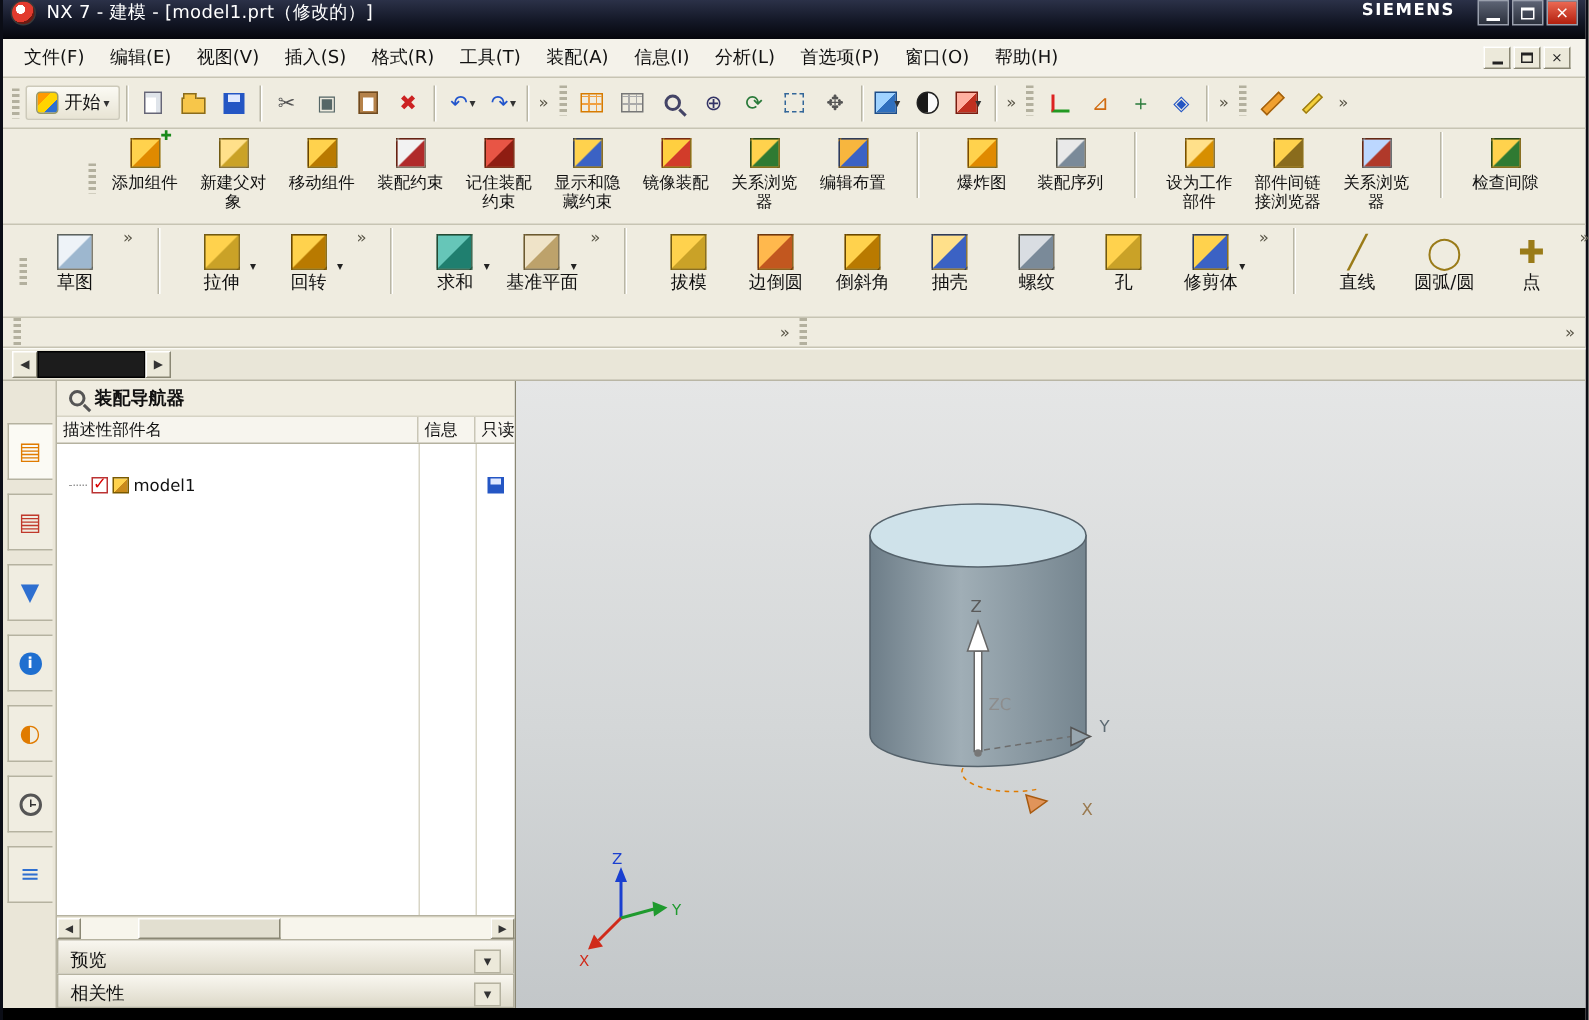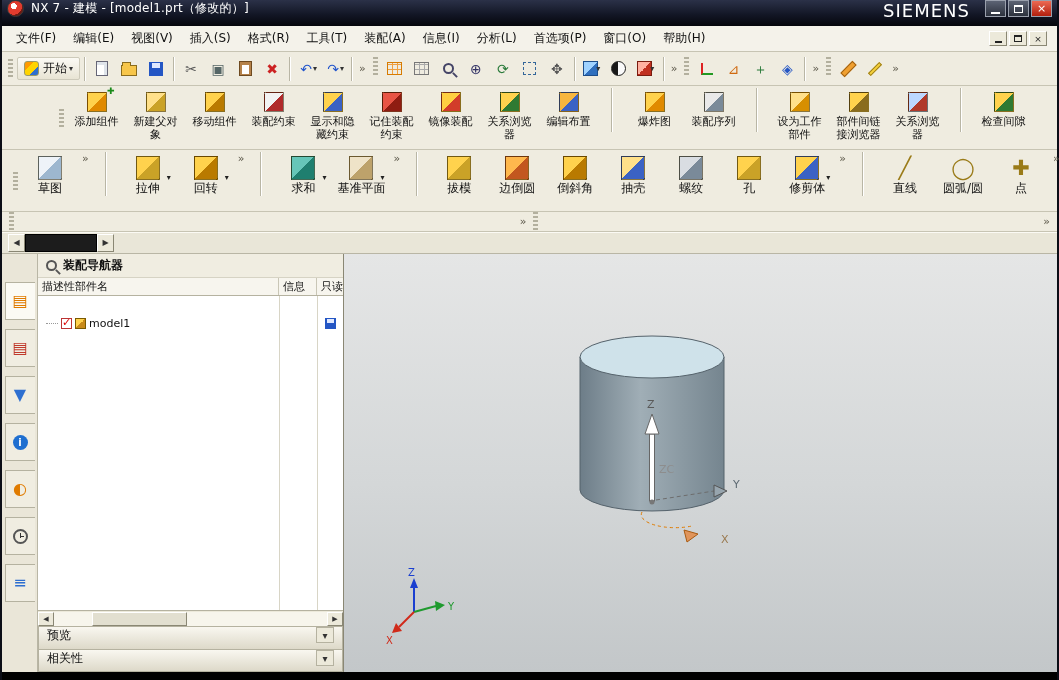--- a/index.html
+++ b/index.html
@@ -4,21 +4,21 @@
 <style>
   *{margin:0;padding:0;box-sizing:border-box}
   html,body{width:1059px;height:680px;overflow:hidden}
   body{font-family:"DejaVu Sans","Liberation Sans",sans-serif;font-size:12px;background:#000;color:#111}
   .window{width:1059px;height:680px;display:flex;flex-direction:column;background:#eeeade;border-left:2px solid #0b0d16;border-right:2px solid #0b0d16}
 
   
   .titlebar{height:26px;flex:0 0 26px;background:linear-gradient(180deg,#2b3148 0%,#131726 55%,#05060c 100%);display:flex;color:#fff;padding:0 5px;gap:7px}
   .nxlogo{width:17px;height:17px;border-radius:50%;background:radial-gradient(circle at 38% 35%,#ffffff 0 22%,#e23b2e 23% 62%,#6e1a12 63% 100%);border:1px solid #3a3a3a;flex:0 0 auto}
   .title-text{font-size:12px;letter-spacing:.2px;white-space:nowrap;overflow:hidden}
-  .brand{margin-left:auto;font-weight:normal;font-size:18px;letter-spacing:1px;margin-right:8px}
+  .brand{margin-left:auto;font-weight:bold;font-size:11px;letter-spacing:1px;margin-right:8px}
   .winbtns{display:flex;gap:2px}
   .wbtn{width:21px;height:17px;background:linear-gradient(#5c6374,#2c313d);border:1px solid #9aa0ad;display:grid;place-items:center;color:#fff;font-size:11px;line-height:1;cursor:default}
   .wbtn.close{background:linear-gradient(#ec6a54,#b21f0e)}
   .glyph-min{width:9px;height:2px;background:#fff;margin-top:8px}
   .glyph-max{width:9px;height:8px;border:1px solid #fff;border-top:2px solid #fff}
 
   
   .menubar{height:26px;flex:0 0 26px;background:#f4f2ea;border-bottom:1px solid #c7c4b3;display:flex;align-items:center;padding:0 6px}
   .menu-item{padding:4px 8px;white-space:nowrap}
   .mdibtns{margin-left:auto;display:flex;gap:2px;padding-right:4px}
@@ -94,21 +94,21 @@
   .ic-folder12::before{content:"";position:absolute;left:0;top:-3px;width:6px;height:2px;background:#f7c64a;border:1px solid #8a6c1d;border-bottom:none}
   .ic-cube12{width:11px;height:11px;background:linear-gradient(135deg,#ffd24d 0 50%,#c98a1a 50% 100%);border:1px solid #7a5a00;flex:0 0 auto}
   .tlb{font-size:11px;white-space:nowrap}
   .ic-floppy{width:11px;height:11px;background:#2456c4;position:relative}
   .ic-floppy::before{content:"";position:absolute;left:2px;top:1px;width:7px;height:4px;background:#dfe8ff}
 
   .hscroll{height:16px;flex:0 0 16px;background:#ece9da;border-top:1px solid #b5b2a0;display:flex;align-items:center}
   .hbtn{width:16px;height:14px;background:#ece9da;border:1px solid;border-color:#fff #8a8774 #8a8774 #fff;display:grid;place-items:center;font-size:7px;color:#333}
   .htrack{flex:1;height:14px;background:#f7f5ec;position:relative}
   .hthumb{position:absolute;left:38px;width:95px;top:0;height:14px;background:#e2dfd0;border:1px solid;border-color:#fff #8a8774 #8a8774 #fff}
-  .secbar{height:23px;flex:0 0 23px;background:linear-gradient(#f9f7f0,#ddd9c9);border:1px solid #b5b2a0;border-bottom:none;display:flex;align-items:flex-start;padding:0 8px;font-size:12px}
+  .secbar{height:23px;flex:0 0 23px;background:linear-gradient(#f9f7f0,#ddd9c9);border:1px solid #b5b2a0;border-bottom:none;display:flex;align-items:flex-end;padding:0 8px;font-size:12px}
   .secbar:last-child{border-bottom:1px solid #b5b2a0}
   .chevbox{margin-left:auto;width:18px;height:16px;display:grid;place-items:center;font-size:10px;color:#333;border:1px solid #b5b2a0;background:#ece9da}
 
   .viewport{flex:1;background:linear-gradient(180deg,#e5e6e6 0%,#d4d7d8 55%,#c3c7c9 100%);position:relative;min-width:0}
   .viewport svg{position:absolute;inset:0}
 
   .bottombar{height:8px;flex:0 0 8px;background:#000}
 
   
   .ic-doc{width:12px;height:15px;background:#fff;border:1px solid #667;box-shadow:inset -3px 3px 0 #dfe4ea}
@@ -308,29 +308,29 @@
           <span class="tlabel">移动组件</span>
         </div>
         <div class="tb2">
           <span class="icwrap">
             <span class="ic-cube" style="background: linear-gradient(135deg, rgb(242, 242, 242) 0px, rgb(242, 242, 242) 50%, rgb(176, 42, 42) 50%, rgb(176, 42, 42) 100%);"></span>
           </span>
           <span class="tlabel">装配约束</span>
         </div>
         <div class="tb2">
           <span class="icwrap">
+            <span class="ic-cube" style="background: linear-gradient(135deg, rgb(232, 85, 69) 0px, rgb(232, 85, 69) 50%, rgb(143, 29, 18) 50%, rgb(143, 29, 18) 100%);"></span>
+          </span>
+          <span class="tlabel">记住装配约束</span>
+        </div>
+        <div class="tb2">
+          <span class="icwrap">
             <span class="ic-cube" style="background: linear-gradient(135deg, rgb(255, 210, 77) 0px, rgb(255, 210, 77) 50%, rgb(59, 98, 196) 50%, rgb(59, 98, 196) 100%);"></span>
           </span>
           <span class="tlabel">显示和隐藏约束</span>
-        </div>
-        <div class="tb2">
-          <span class="icwrap">
-            <span class="ic-cube" style="background: linear-gradient(135deg, rgb(232, 85, 69) 0px, rgb(232, 85, 69) 50%, rgb(143, 29, 18) 50%, rgb(143, 29, 18) 100%);"></span>
-          </span>
-          <span class="tlabel">记住装配约束</span>
         </div>
         <div class="tb2">
           <span class="icwrap">
             <span class="ic-cube" style="background: linear-gradient(135deg, rgb(255, 207, 64) 0px, rgb(255, 207, 64) 50%, rgb(210, 60, 42) 50%, rgb(210, 60, 42) 100%);"></span>
           </span>
           <span class="tlabel">镜像装配</span>
         </div>
         <div class="tb2">
           <span class="icwrap">
             <span class="ic-cube" style="background: linear-gradient(135deg, rgb(255, 210, 77) 0px, rgb(255, 210, 77) 50%, rgb(47, 122, 50) 50%, rgb(47, 122, 50) 100%);"></span>

